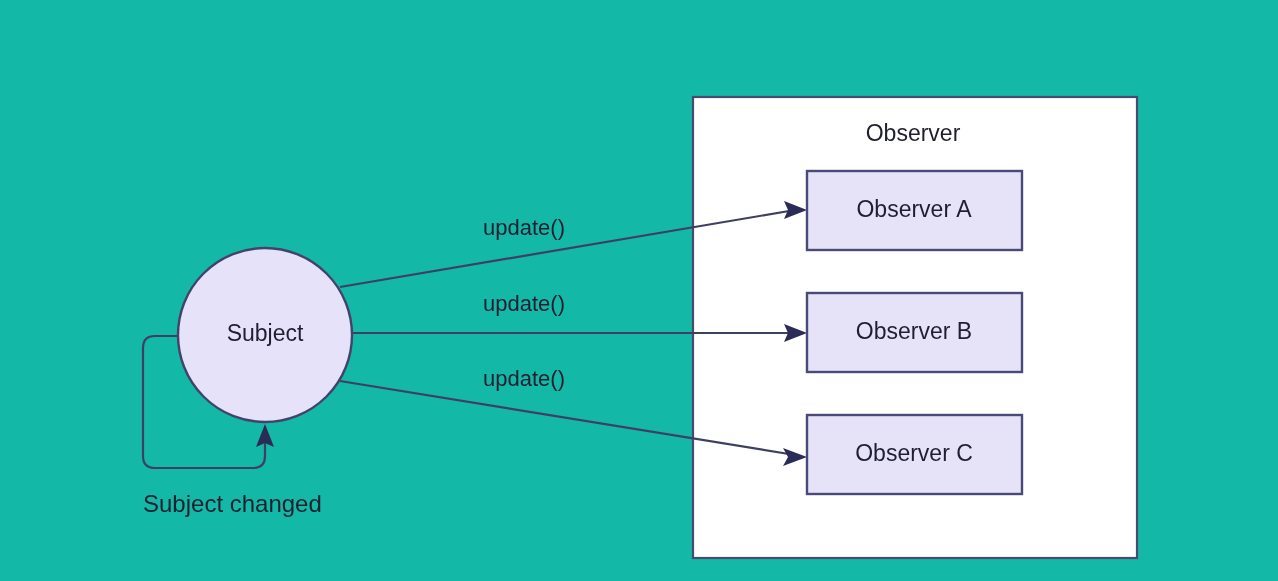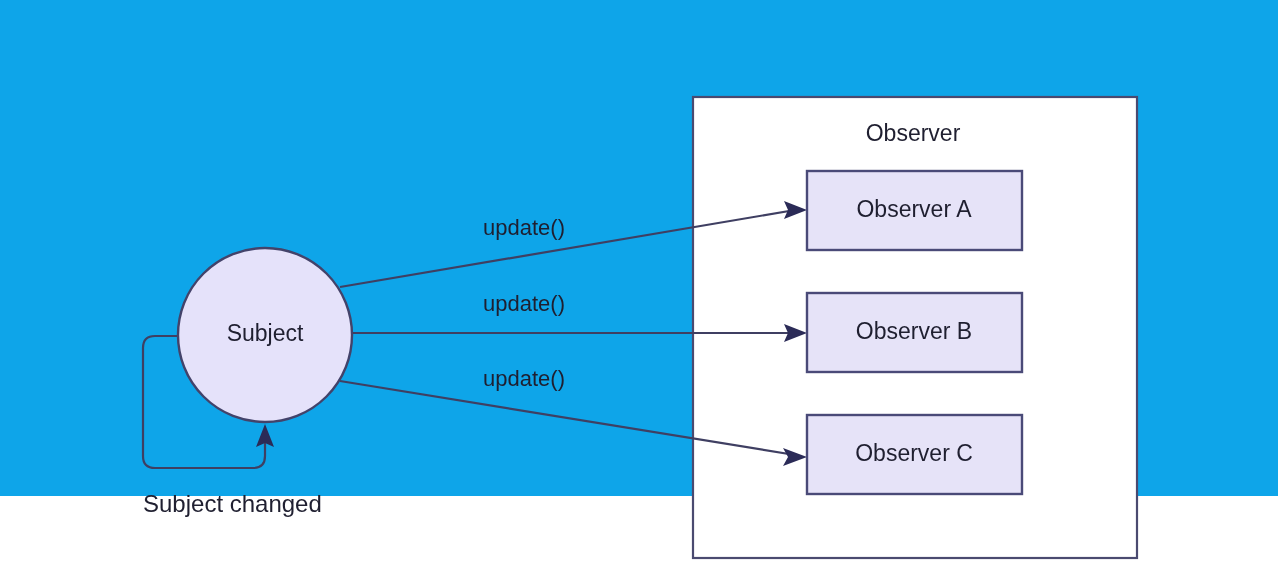--- a/index.html
+++ b/index.html
@@ -9,22 +9,22 @@
   }
   body {
     width: 1278px;
     height: 581px;
     font-family: "Liberation Sans", sans-serif;
     overflow: hidden;
   }
   #diagram-root {
     position: relative;
     width: 1278px;
-    height: 496px;
-    background: #0ea5e9;
+    height: 581px;
+    background: #14b8a6;
   }
   #diagram-svg {
     position: absolute;
     top: 0;
     left: 0;
     width: 1278px;
     height: 581px;
   }
   .node-label {
     font-family: "Liberation Sans", sans-serif;

